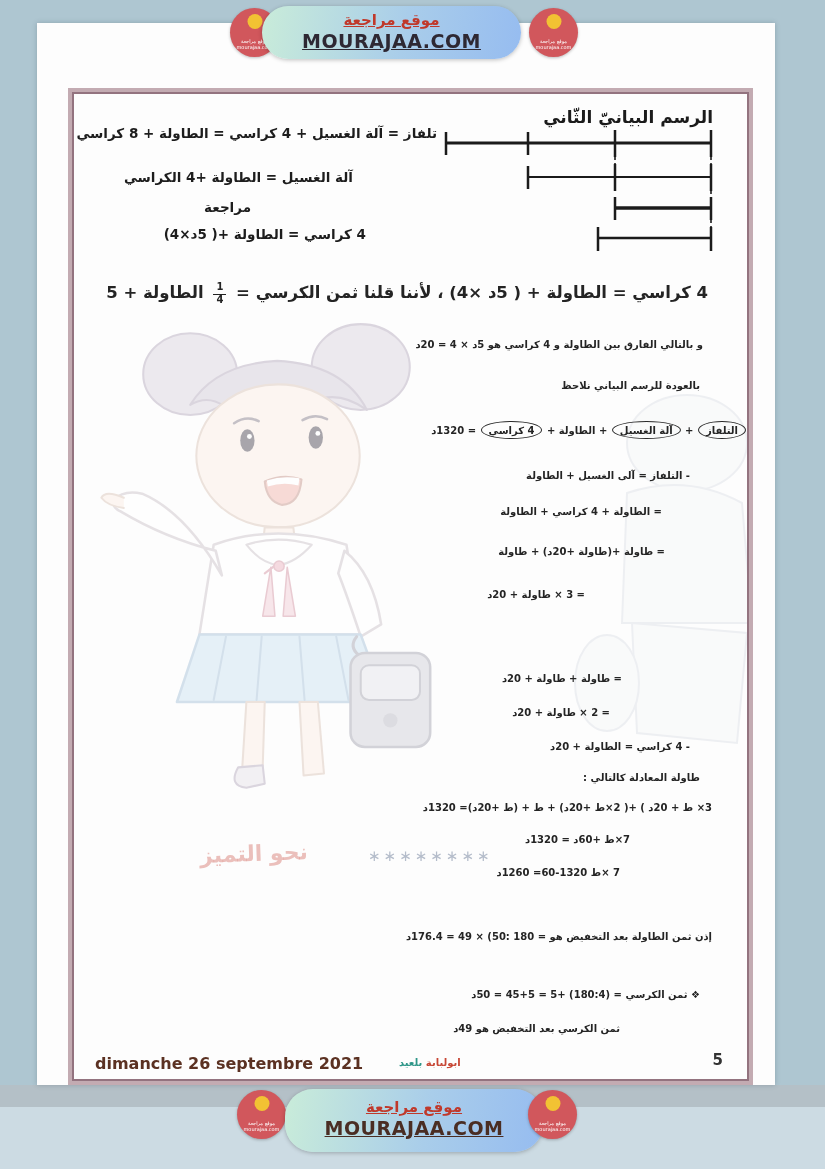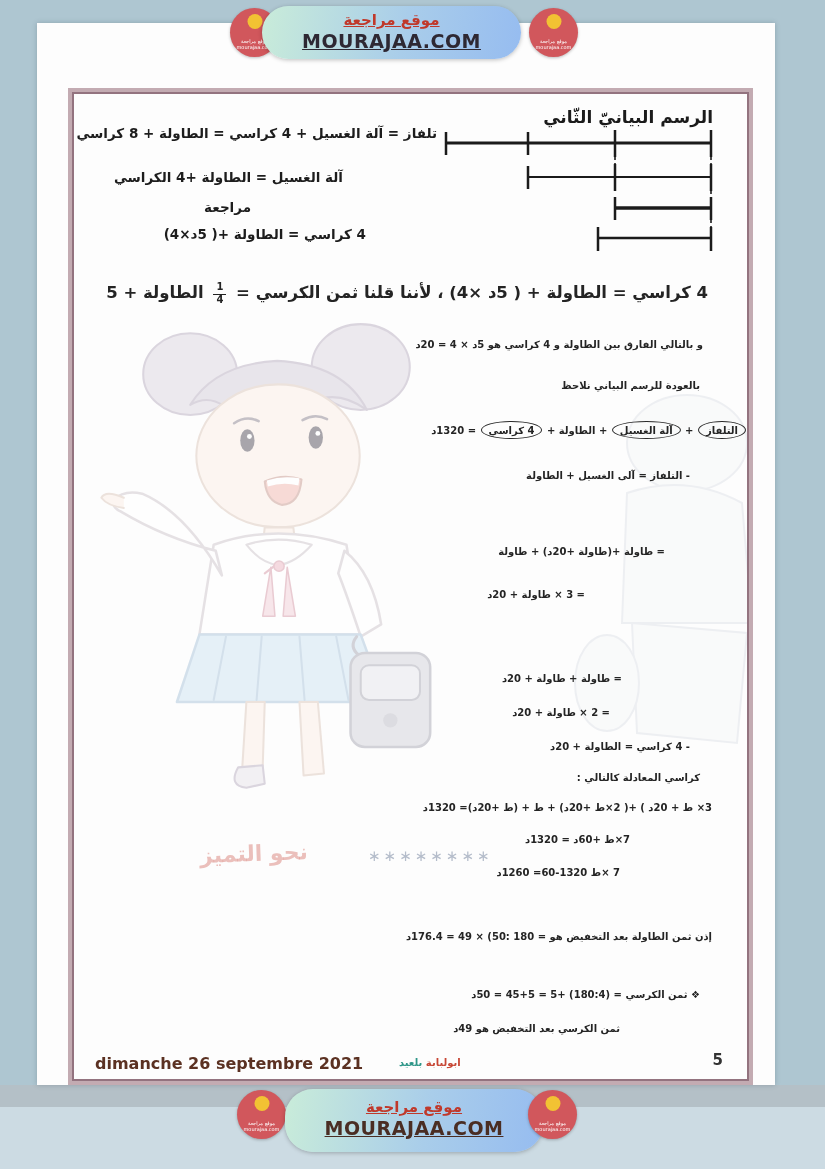--- a/index.html
+++ b/index.html
@@ -178,21 +178,21 @@
       <line x1="616" y1="132" x2="616" y2="156" stroke-width="2.5"></line>
 
       <line x1="520" y1="62" x2="520" y2="69" stroke-width="1.6" stroke-dasharray="3 3"></line>
       <line x1="616" y1="62" x2="616" y2="69" stroke-width="1.6" stroke-dasharray="3 3"></line>
       <line x1="616" y1="96" x2="616" y2="102" stroke-width="1.6" stroke-dasharray="3 3"></line>
       <line x1="616" y1="125" x2="616" y2="132" stroke-width="1.6" stroke-dasharray="3 3"></line>
     </g>
   </svg>
 
   <div class="dlabel" style="top:102px;right:338px;">تلفاز = آلة الغسيل + 4 كراسي =  الطاولة + 8 كراسي</div>
-  <div class="dlabel" style="top:146px;right:432px;">آلة الغسيل = الطاولة +4 الكراسي</div>
+  <div class="dlabel" style="top:146px;right:422px;">آلة الغسيل = الطاولة +4 الكراسي</div>
   <div class="dlabel" style="top:176px;right:524px;">مراجعة</div>
   <div class="dlabel" style="top:203px;right:409px;">4 كراسي = الطاولة +(  5د×4)</div>
 
   <div class="ln" style="top:259px;right:67px;font-size:16.5px;">
     <span>4 كراسي = الطاولة + ( 5د ×4) ، لأننا قلنا ثمن الكرسي =</span>
     <span class="frac">
       <span class="num">1</span>
       <span>4</span>
     </span>
     <span>الطاولة + 5</span>
@@ -204,26 +204,27 @@
   <div class="ln" style="top:398px;right:28px;">
     <span class="oval">التلفاز</span>
     <span>+</span>
     <span class="oval">آلة الغسيل</span>
     <span>+  الطاولة +</span>
     <span class="oval">4 كراسي</span>
     <span>= 1320د</span>
   </div>
 
   <div class="ln" style="top:447px;right:85px;">-  التلفاز = آلى الغسيل + الطاولة</div>
+  <div class="ln" style="top:483px;right:113px;">= الطاولة + 4 كراسي + الطاولة</div>
   <div class="ln" style="top:523px;right:110px;">= طاولة +(طاولة +20د) + طاولة</div>
   <div class="ln" style="top:566px;right:190px;">= 3 × طاولة + 20د</div>
   <div class="ln" style="top:650px;right:153px;">= طاولة + طاولة + 20د</div>
   <div class="ln" style="top:684px;right:165px;">= 2 × طاولة + 20د</div>
   <div class="ln" style="top:718px;right:85px;">-  4 كراسي = الطاولة + 20د</div>
-  <div class="ln" style="top:749px;right:75px;">كراسي المعادلة كالتالي :</div>
+  <div class="ln" style="top:749px;right:75px;">طاولة المعادلة كالتالي :</div>
   <div class="ln" style="top:779px;right:63px;">3× ط + 20د ) +( 2×ط +20د) + ط + (ط +20د)= 1320د</div>
   <div class="ln" style="top:811px;right:145px;">7×ط +60د = 1320د</div>
   <div class="ln" style="top:844px;right:155px;">7 ×ط 1320-60= 1260د</div>
   <div class="ln" style="top:908px;right:63px;">إذن ثمن الطاولة بعد التخفيض هو = 180 :50) × 49 = 176.4د</div>
   <div class="ln" style="top:966px;right:75px;">❖ ثمن الكرسي = (180:4) +5 = 5+45 = 50د</div>
   <div class="ln" style="top:1000px;right:155px;">ثمن الكرسي بعد التخفيض هو 49د</div>
 
   <div class="f-date" style="left:58px;top:1031px;">dimanche 26 septembre 2021</div>
   <div class="f-author" style="left:362px;top:1034px;">
     <span class="a1">ابولبابة</span>

